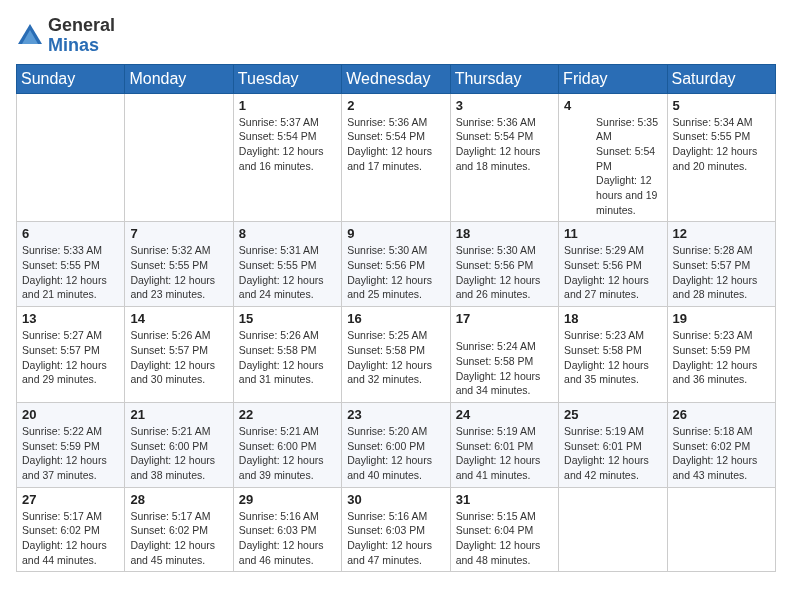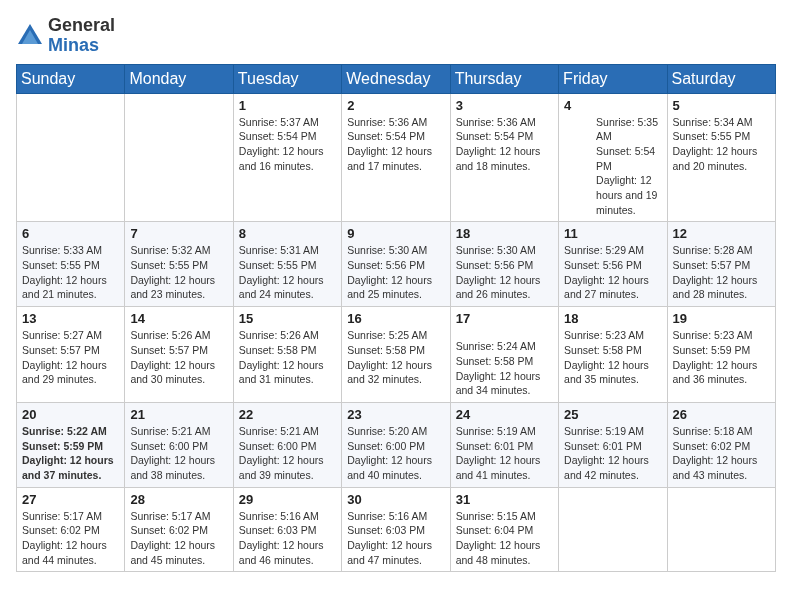--- a/index.html
+++ b/index.html
@@ -233,21 +233,21 @@
         <td>
           <span class="day-num">19</span>
           <div class="cell-info" style="white-space: pre-line;">Sunrise: 5:23 AM
 Sunset: 5:59 PM
 Daylight: 12 hours and 36 minutes.</div>
         </td>
       </tr>
       <tr>
         <td>
           <span class="day-num">20</span>
-          <div class="cell-info" style="white-space: pre-line; font-weight: bold;">Sunrise: 5:22 AM
+          <div class="cell-info" style="white-space: pre-line;">Sunrise: 5:22 AM
 Sunset: 5:59 PM
 Daylight: 12 hours and 37 minutes.</div>
         </td>
         <td>
           <span class="day-num">21</span>
           <div class="cell-info" style="white-space: pre-line;">Sunrise: 5:21 AM
 Sunset: 6:00 PM
 Daylight: 12 hours and 38 minutes.</div>
         </td>
         <td>

